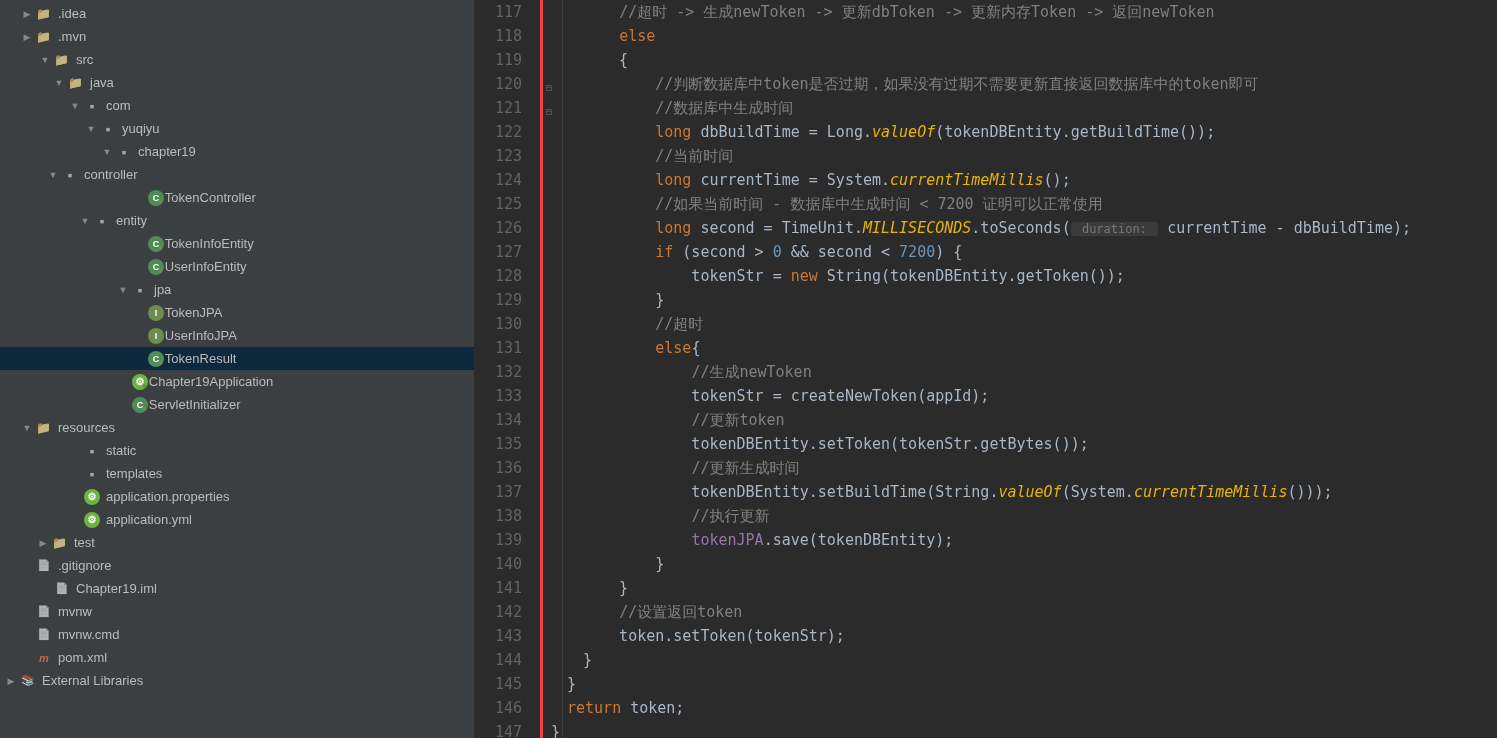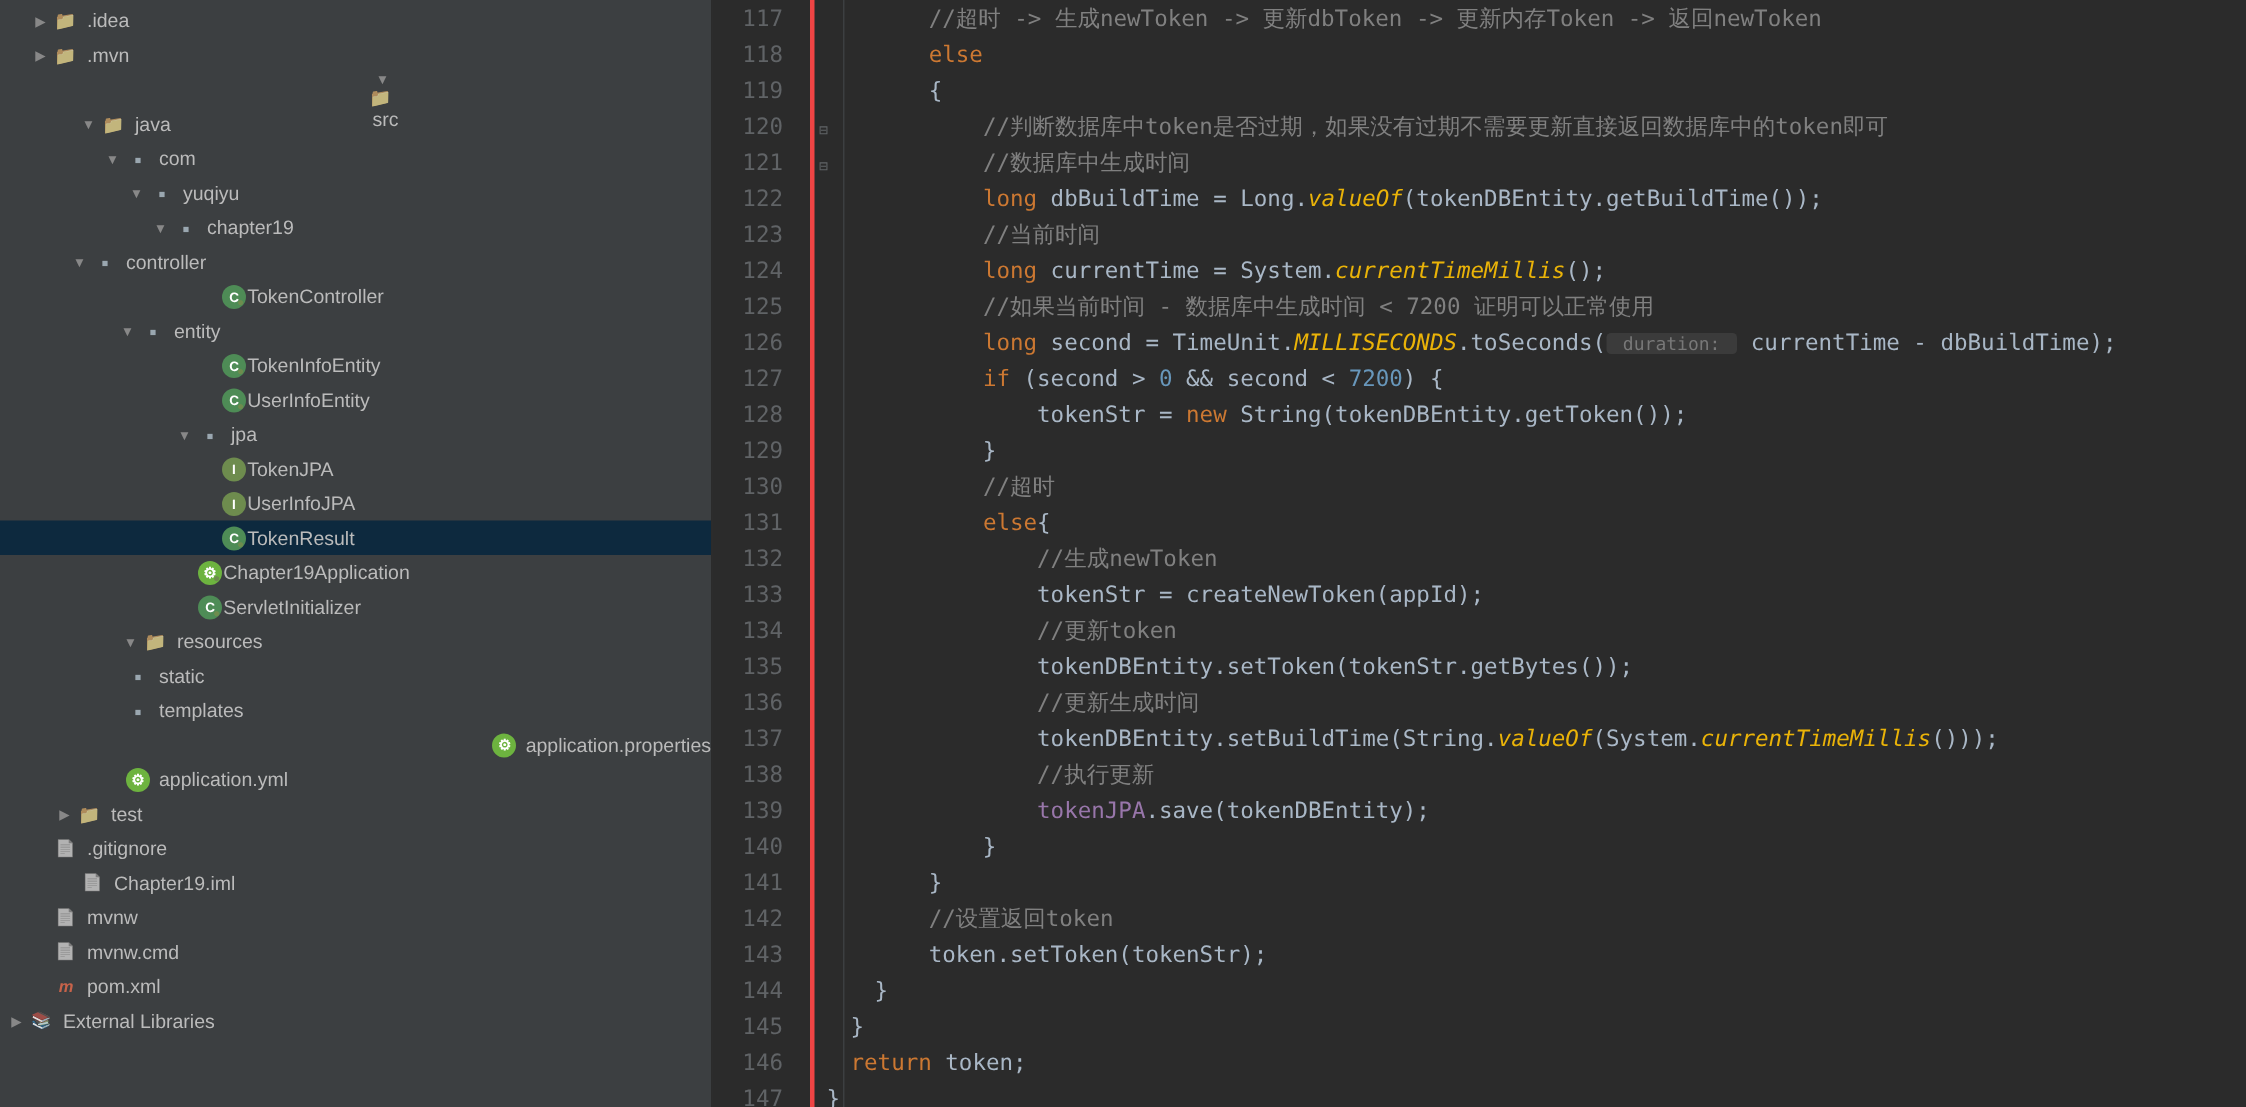--- a/index.html
+++ b/index.html
@@ -125,21 +125,21 @@
     <div class="tree-row" style="padding-left: 22px;">
       <span class="arrow closed"></span>
       <span class="icon folder-icon"></span>
       <span class="tree-label">.idea</span>
     </div>
     <div class="tree-row" style="padding-left: 22px;">
       <span class="arrow closed"></span>
       <span class="icon folder-icon"></span>
       <span class="tree-label">.mvn</span>
     </div>
-    <div class="tree-row" style="padding-left: 40px; flex-direction: column;">
+    <div class="tree-row" style="padding-left: 40px;">
       <span class="arrow open"></span>
       <span class="icon folder-icon"></span>
       <span class="tree-label">src</span>
     </div>
     <div class="tree-row" style="padding-left: 54px;">
       <span class="arrow open"></span>
       <span class="icon folder-icon"></span>
       <span class="tree-label">java</span>
     </div>
     <div class="tree-row" style="padding-left: 70px;">
@@ -213,36 +213,36 @@
       <span class="icon spring-icon"></span>
       <span class="vcs-badge">●</span>
       <span class="tree-label">Chapter19Application</span>
     </div>
     <div class="tree-row" style="padding-left: 118px;">
       <span class="arrow none"></span>
       <span class="icon class-icon"></span>
       <span class="vcs-badge">●</span>
       <span class="tree-label">ServletInitializer</span>
     </div>
-    <div class="tree-row" style="padding-left: 82px;">
+    <div class="tree-row" style="padding-left: 22px;">
       <span class="arrow open"></span>
       <span class="icon folder-icon"></span>
       <span class="tree-label">resources</span>
     </div>
     <div class="tree-row" style="padding-left: 70px;">
       <span class="arrow none"></span>
       <span class="icon package-icon"></span>
       <span class="tree-label">static</span>
     </div>
     <div class="tree-row" style="padding-left: 70px;">
       <span class="arrow none"></span>
       <span class="icon package-icon"></span>
       <span class="tree-label">templates</span>
     </div>
-    <div class="tree-row" style="padding-left: 70px; justify-content: flex-end;">
+    <div class="tree-row" style="padding-left: 70px;">
       <span class="arrow none"></span>
       <span class="icon spring-icon"></span>
       <span class="tree-label">application.properties</span>
     </div>
     <div class="tree-row" style="padding-left: 70px;">
       <span class="arrow none"></span>
       <span class="icon spring-icon"></span>
       <span class="tree-label">application.yml</span>
     </div>
     <div class="tree-row" style="padding-left: 38px;">

